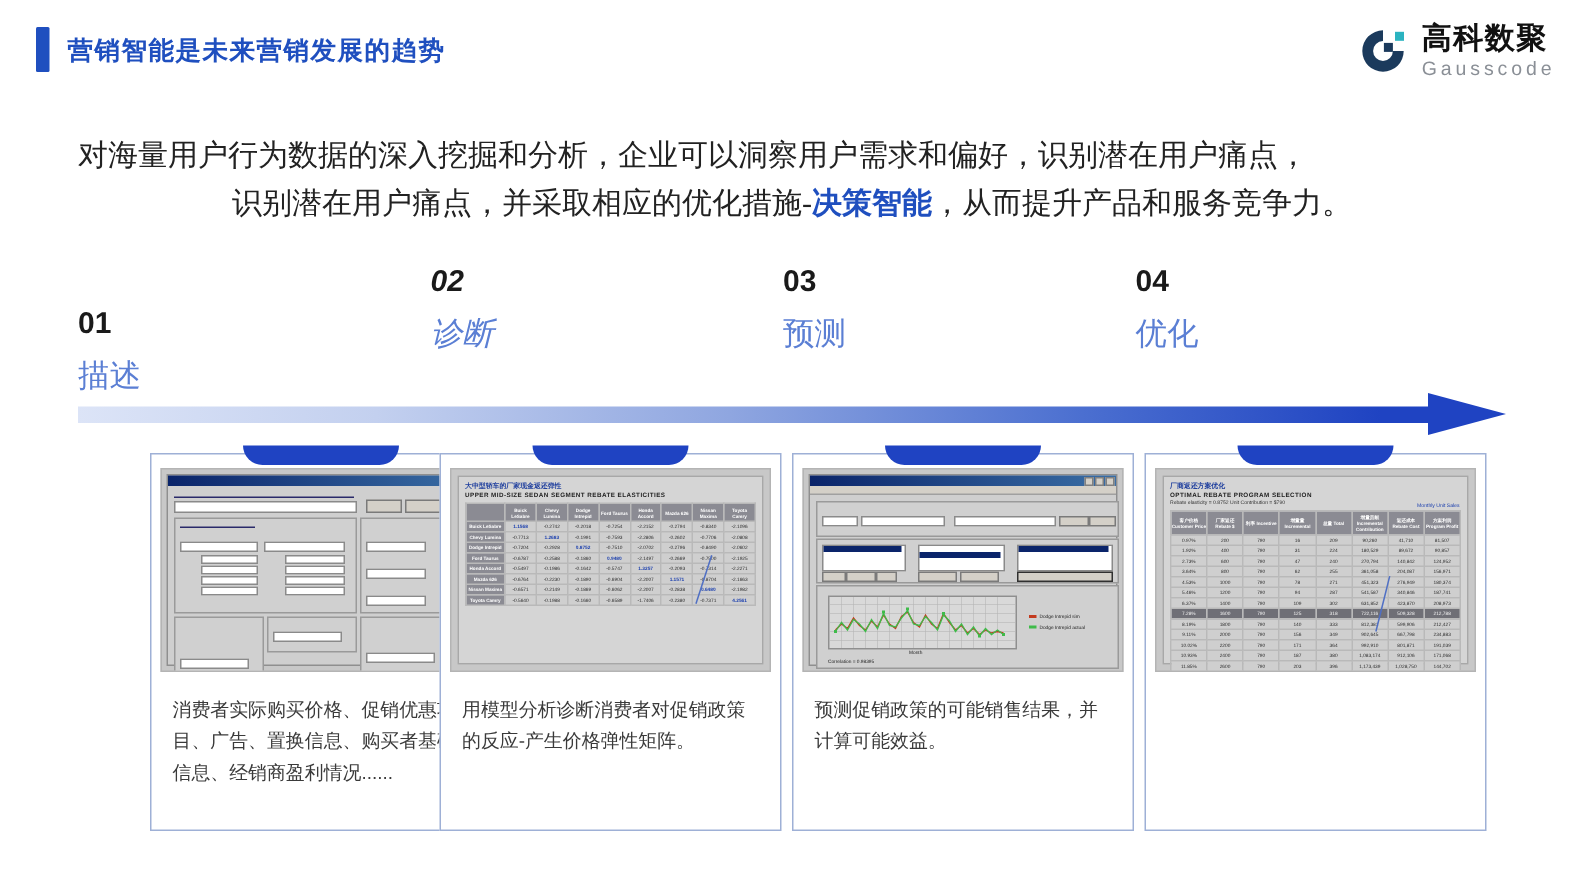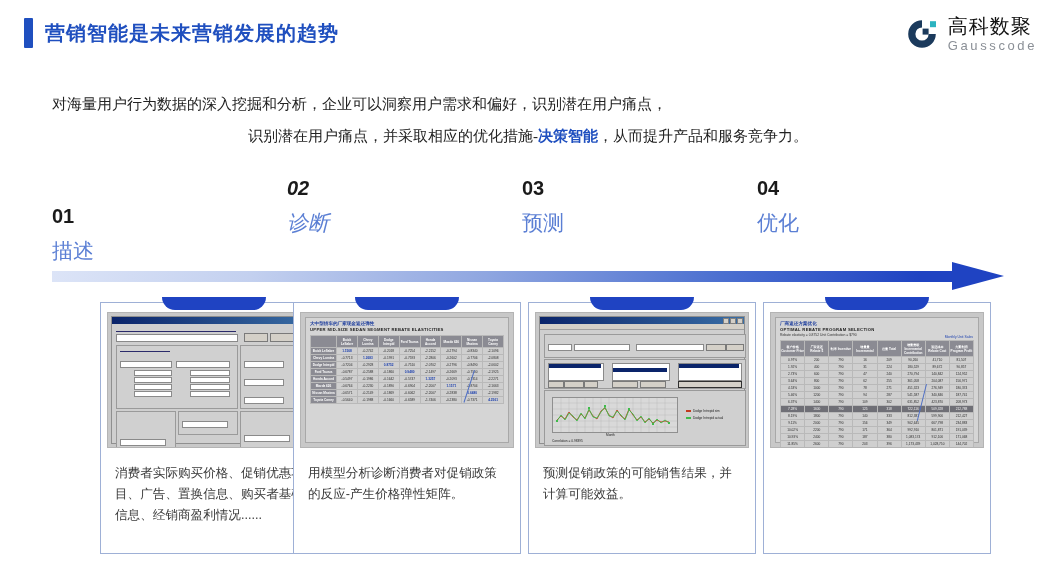--- a/index.html
+++ b/index.html
@@ -32,21 +32,21 @@
     gap: 12px;
   }
   .title-bar {
     width: 9px;
     height: 30px;
     background: #1f4fbf;
     border-radius: 1px;
     flex: 0 0 auto;
   }
   .title-text {
-    font-size: 20px;
+    font-size: 17px;
     font-weight: bold;
     color: #1f4fbf;
     letter-spacing: 1px;
     white-space: nowrap;
   }
 
   .logo {
     position: absolute;
     right: 14px;
     top: 16px;
@@ -60,38 +60,38 @@
     position: relative;
     flex: 0 0 auto;
   }
   .logo-words {
     display: flex;
     flex-direction: column;
     line-height: 1;
   }
   .logo-cn {
     font-size: 20px;
-    font-weight: normal;
+    font-weight: bold;
     color: #111;
     letter-spacing: 1px;
   }
   .logo-en {
     font-size: 13px;
     color: #8a8f96;
     letter-spacing: 2.6px;
     margin-top: 3px;
   }
 
   
   .lead {
     position: absolute;
     left: 52px;
     top: 88px;
     width: 952px;
-    font-size: 15px;
+    font-size: 20px;
     line-height: 32px;
     color: #222;
     text-align: center;
     font-family: Liberation Serif, serif;
   }
   .lead .hl {
     color: #1f4fbf;
     font-weight: bold;
   }
   .lead .l1 { display: block; text-align: left; }

